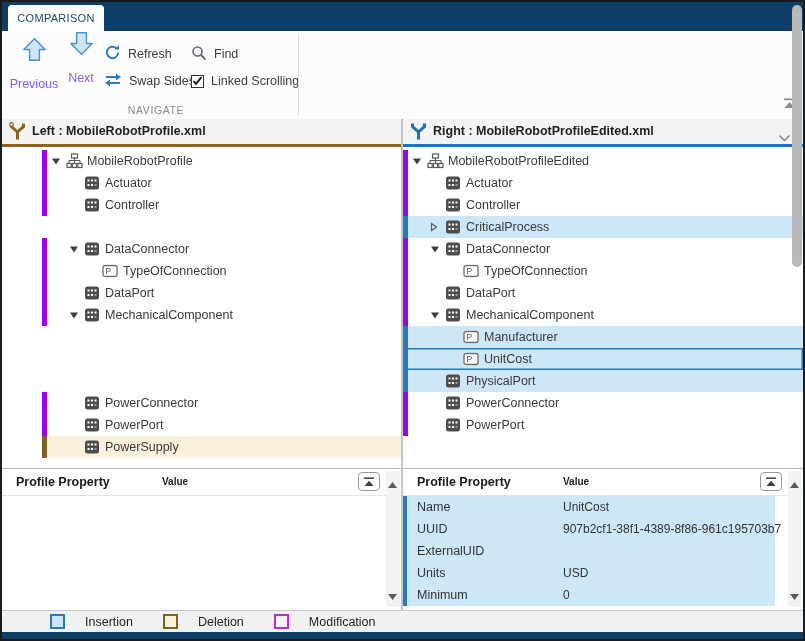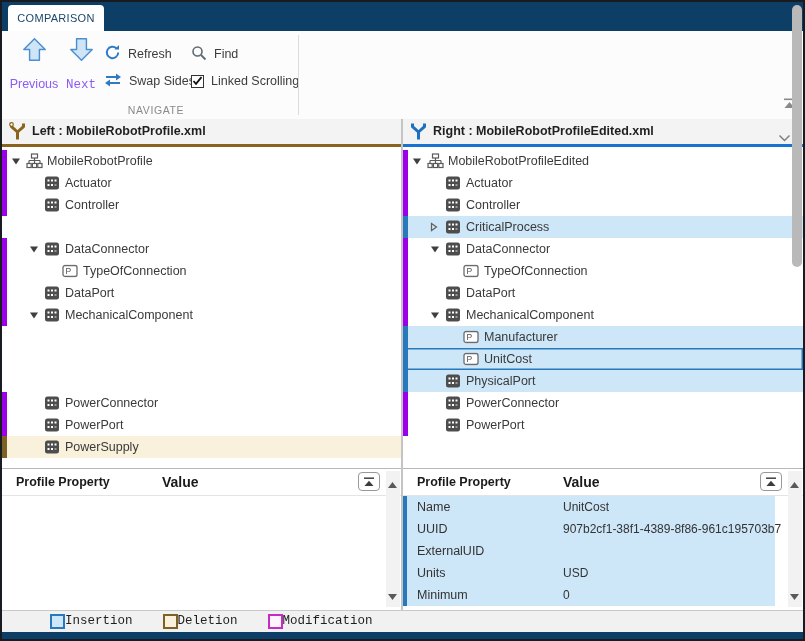--- a/index.html
+++ b/index.html
@@ -29,34 +29,34 @@
   .edge.m{background:var(--mod-edge);} .edge.i{background:var(--ins-edge);} .edge.d{background:var(--del-edge);}
   .trow.ins{background:var(--ins-fill);} .trow.del{background:var(--del-fill);}
   .trow.sel{box-shadow:inset 0 0 0 1.5px var(--ins-edge);}
   .exp,.ticon{position:absolute;top:50%;transform:translateY(-50%);display:flex;align-items:center;}
   .tlabel{position:absolute;top:0;font-size:12.5px;color:#3a3a3a;white-space:nowrap;}
   .treescroll{position:absolute;right:3px;top:3px;width:10px;height:262px;border-radius:5px;background:#b9b9b9;}
   
   .props{position:absolute;top:466px;height:142px;background:#fff;border-top:1px solid #b9b9b9;box-sizing:border-box;}
   .propshead{position:absolute;left:0;top:0;right:0;height:26px;background:#fff;border-bottom:1px solid #e4e4e4;}
   .propshead .h1{position:absolute;left:14px;line-height:26px;font-weight:bold;font-size:12.5px;color:#1a1a1a;}
-  .propshead .h2{position:absolute;left:160px;line-height:26px;font-weight:bold;font-size:14px;color:#1a1a1a;}
+  .propshead .h2{position:absolute;left:160px;line-height:26px;font-weight:bold;font-size:10px;color:#1a1a1a;}
   .collapse-btn{position:absolute;right:21px;top:3px;width:22px;height:19px;border:1px solid #999;border-radius:4px;background:#fff;
                 display:flex;align-items:center;justify-content:center;box-sizing:border-box;cursor:pointer;}
   .pscroll{position:absolute;right:1px;top:2px;bottom:3px;width:14px;background:#f2f2f2;}
   .pscroll .up{position:absolute;top:3px;left:2px;} .pscroll .dn{position:absolute;bottom:3px;left:2px;}
   .pblock{position:absolute;left:0;top:27px;right:28px;background:var(--ins-fill);border-left:4px solid var(--ins-edge);}
   .prow{position:relative;height:22px;line-height:22px;}
   .prow .pk{position:absolute;left:10px;font-size:12.5px;color:#333;white-space:nowrap;}
   .prow .pv{position:absolute;left:156px;font-size:12px;color:#333;white-space:nowrap;}
   
   .vdivider{position:absolute;left:399px;top:117px;width:2px;height:491px;background:#c4c4c4;}
   .legend{position:absolute;left:0;top:608px;width:100%;height:22px;background:#f1f1f1;border-top:1px solid #c9c9c9;
           display:flex;align-items:center;gap:30px;padding-left:48px;box-sizing:border-box;}
-  .litem{display:flex;align-items:flex-start;gap:0;font-size:12.5px;color:#1f1f1f;font-family:Liberation Mono, monospace;}
+  .litem{display:flex;align-items:center;gap:20px;font-size:12.5px;color:#1f1f1f;}
   .sw{width:11px;height:11px;border:2px solid;}
   .sw.ins{background:var(--ins-fill);border-color:var(--ins-edge);}
   .sw.del{background:var(--del-fill);border-color:var(--del-edge);}
   .sw.mod{background:var(--mod-legend-fill);border-color:var(--mod-legend-border);}
   .bottombar{position:absolute;left:0;top:630px;width:100%;height:7px;background:var(--navy);}
 </style>
 </head>
 <body>
 
 <div class="frame">
@@ -69,21 +69,21 @@
 
   <div class="toolbar">
     <div class="tbtn" style="left:6px;top:6px;width:52px;">
       <span>
         <svg width="25" height="25" viewBox="0 0 28 28">
             <path d="M14 2 L26 14 H19.5 V26 H8.5 V14 H2 Z" fill="#cfe4f7" stroke="#4b8fce" stroke-width="1.6" stroke-linejoin="round"></path>
           </svg>
       </span>
       <span>Previous</span>
     </div>
-    <div class="tbtn" style="left:60px;top:6px;width:38px;font-family:Liberation Mono, monospace;">
+    <div class="tbtn" style="left:60px;top:0;width:38px;">
       <span>
         <svg width="25" height="25" viewBox="0 0 28 28">
             <path d="M14 26 L2 14 H8.5 V2 H19.5 V14 H26 Z" fill="#cfe4f7" stroke="#4b8fce" stroke-width="1.6" stroke-linejoin="round"></path>
           </svg>
       </span>
       <span>Next</span>
     </div>
 
     <div class="tgroup" style="left:102px;top:13px;">
       <div class="trowline">
@@ -161,21 +161,21 @@
         </svg>
     </span>
     <span class="ptitle">Right : MobileRobotProfileEdited.xml</span>
     <span class="chev">
       <svg width="13" height="8" viewBox="0 0 13 8">
           <path d="M1.5 1.5 L6.5 6.5 L11.5 1.5" fill="none" stroke="#7a7a7a" stroke-width="1.4"></path>
         </svg>
     </span>
   </div>
 
-  <div class="tree" id="left-tree" style="left:0;width:399px;">
+  <div class="tree" id="left-tree" style="left:0;width:399px;padding-left:40px;">
       <div class="trow">
         <span class="edge m"></span>
         <span class="exp" style="left:9px">
           <svg width="10" height="9" viewBox="0 0 10 9">
             <path d="M1 2 h8 L5 8 Z" fill="#3f3f3f"></path>
           </svg>
         </span>
         <span class="ticon" style="left:24px">
           <svg width="17" height="16" viewBox="0 0 17 16">
             <g fill="none" stroke="#5a5a5a" stroke-width="1.2">

